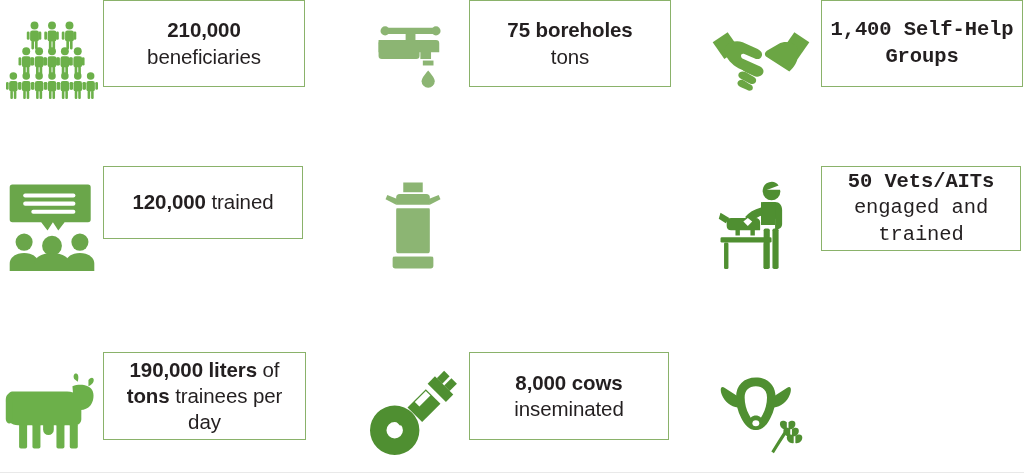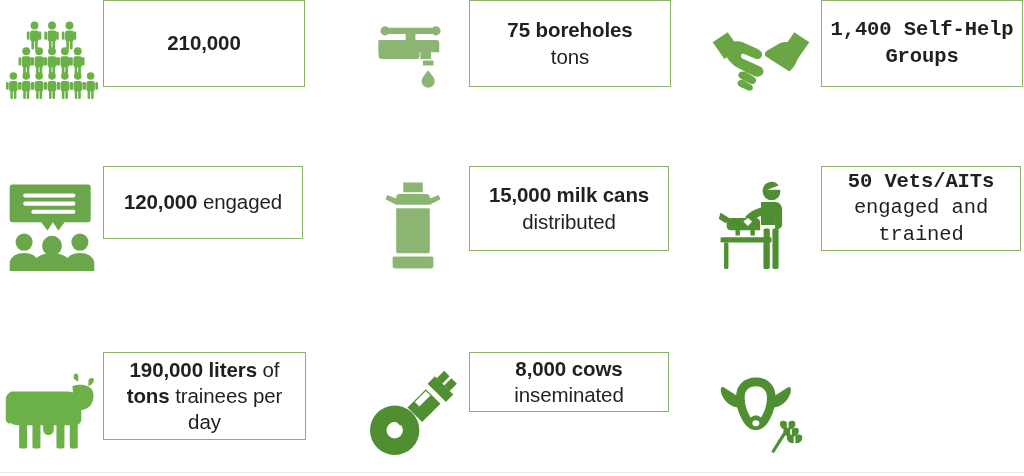--- a/index.html
+++ b/index.html
@@ -48,21 +48,21 @@
   
   .islot{width:103px;height:100%;}
   .islot2{width:113px;height:100%;}
   .islot3{width:120px;height:100%;}
 
   
   .box-r1{width:202px;height:87px;}
   .box-r2{width:200px;height:73px;}
   .box-r2c{width:200px;height:85px;}
   .box-r3{width:203px;height:88px;}
-  .box-r3b{width:200px;height:60px;}
+  .box-r3b{width:200px;height:88px;}
   .box-r3c{width:200px;height:80px;}
 </style>
 </head>
 <body>
 
 <div id="sheet">
 
   <div class="cell c1 r1">
     <div class="icon-wrap islot">
       <svg width="92" height="92" viewBox="0 0 100 100" aria-hidden="true">
@@ -187,21 +187,21 @@
               <rect x="87.4" y="79.3" width="9.2" height="11.5" rx="2.5"></rect>
             <rect x="88.7" y="90" width="2.8" height="9" rx="1.2"></rect>
               <rect x="92.5" y="90" width="2.8" height="9" rx="1.2"></rect>
             <rect x="84" y="80.3" width="2.9" height="8.6" rx="1.4"></rect>
               <rect x="97.1" y="80.3" width="2.9" height="8.6" rx="1.4"></rect>
           </g>
         </g>
       </svg>
     </div>
     <div class="statbox box-r1">
-      <div class="txt"><b>210,000</b><br></div>
+      <div class="txt"><b>210,000</b><br><span>beneficiaries</span></div>
     </div>
   </div>
 
   <div class="cell c2 r1">
     <div class="icon-wrap islot2">
       <svg width="82" height="82" viewBox="0 0 100 100" aria-hidden="true">
         <g fill="#8cb573">
           <rect x="16" y="18" width="62" height="7.5" rx="3.7"></rect>
           <circle cx="16" cy="21.8" r="5.6"></circle>
             <circle cx="78" cy="21.8" r="5.6"></circle>
@@ -256,21 +256,21 @@
           <circle cx="19" cy="70" r="9.5"></circle>
           <path d="M3 102 v-8 c0 -7 7 -12 16 -12 c9 0 16 5 16 12 v8 z"></path>
           <circle cx="81" cy="70" r="9.5"></circle>
           <path d="M65 102 v-8 c0 -7 7 -12 16 -12 c9 0 16 5 16 12 v8 z"></path>
           <circle cx="50" cy="74" r="11"></circle>
           <path d="M30 102 v-7 c0 -8 9 -13 20 -13 c11 0 20 5 20 13 v7 z"></path>
         </g>
       </svg>
     </div>
     <div class="statbox box-r2">
-      <div class="txt"><b>120,000</b> <span>engaged</span></div>
+      <div class="txt"><b>120,000</b> <span>trained</span></div>
     </div>
   </div>
 
   <div class="cell c2 r2">
     <div class="icon-wrap islot2">
       <svg width="62" height="90" viewBox="0 0 70 100" aria-hidden="true">
         <g fill="#8cb573">
 
           <path d="M24 2 h22 v11 h-22 z"></path>
 
@@ -280,23 +280,20 @@
           <path d="M52 21 l12 -5 l2 5 l-12 6 z"></path>
 
           <rect x="16" y="30" width="38" height="52" rx="3"></rect>
 
           <path d="M15 85 h40 a3 3 0 0 1 3 3 v8 a3 3 0 0 1 -3 3 h-40 a3 3 0 0 1 -3 -3 v-8 a3 3 0 0 1 3 -3 z"></path>
 
           <rect x="16" y="28.5" width="38" height="2.6" fill="#ffffff"></rect>
           <rect x="13" y="83" width="44" height="2.6" fill="#ffffff"></rect>
         </g>
       </svg>
-    </div>
-    <div class="statbox box-r2c">
-      <div class="txt"><b>15,000 milk cans</b><br><span>distributed</span></div>
     </div>
   </div>
 
   <div class="cell c3 r2">
     <div class="icon-wrap islot3">
       <svg width="88" height="92" viewBox="0 0 100 104" aria-hidden="true">
         <g fill="#4f8f31">
 
           <circle cx="62" cy="14" r="10"></circle>
           <path d="M52 12 a10 10 0 0 1 20 0 z" fill="#ffffff"></path>

